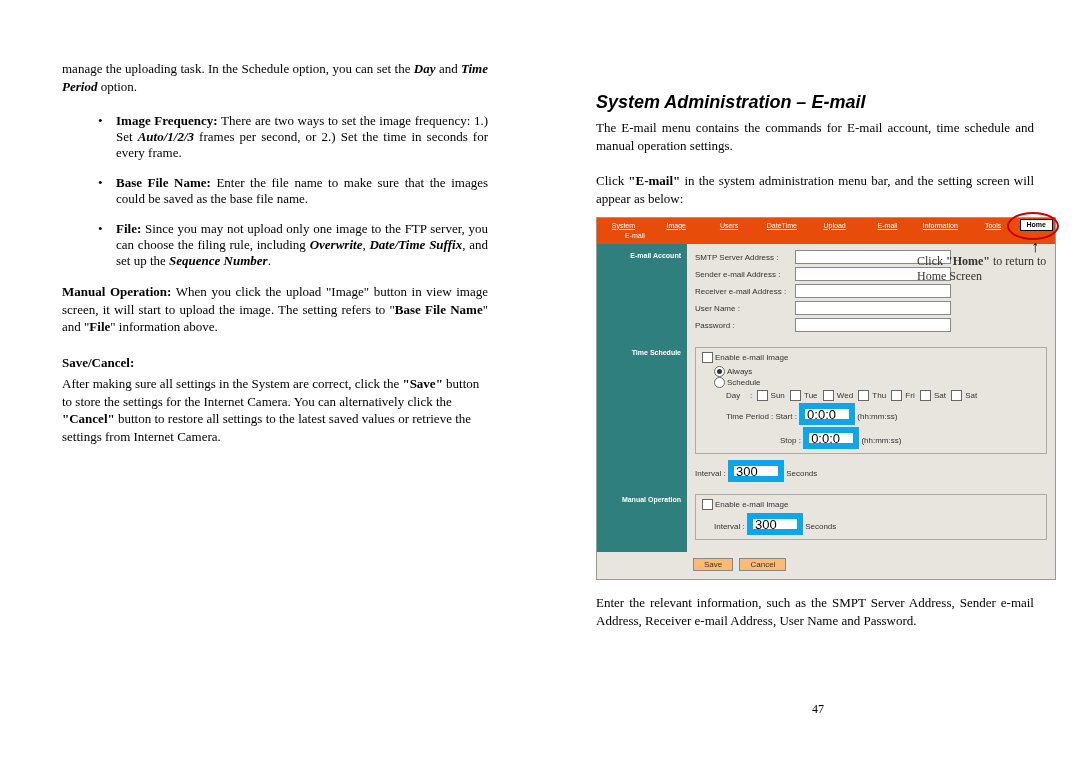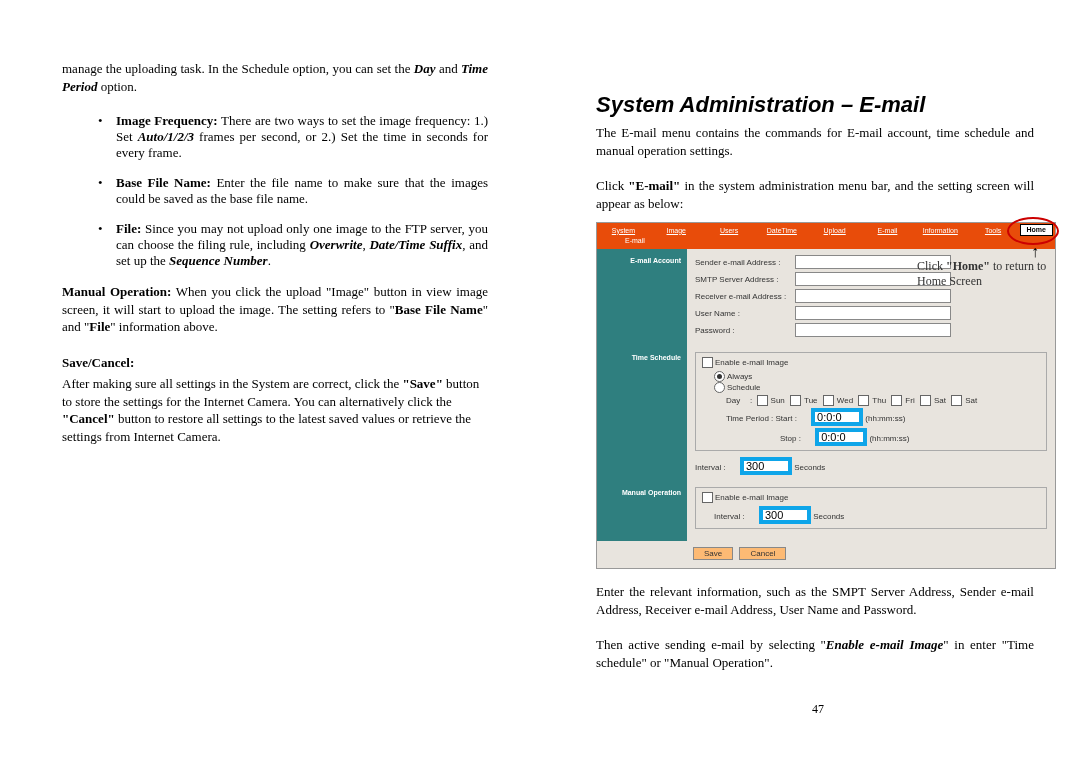--- a/index.html
+++ b/index.html
@@ -29,21 +29,21 @@
   .just { text-align: justify; }
   .bold { font-weight: bold; }
   .italic { font-style: italic; }
   ul.bullets { list-style: none; padding: 0; margin: 0 0 0 36px; }
   ul.bullets li { position: relative; padding-left: 18px; margin-bottom: 14px; text-align: justify; }
   ul.bullets li::before { content: "•"; position: absolute; left: 0; top: 0; }
   h2.section-title {
     font-family: Arial, Helvetica, sans-serif;
     font-weight: bold;
     font-style: italic;
-    font-size: 22px;
+    font-size: 18px;
     margin: 32px 0 6px 0;
   }
   .page-num {
     position: absolute;
     bottom: 46px;
     width: 100%;
     left: 0;
     text-align: center;
     font-size: 12px;
   }
@@ -108,21 +108,21 @@
   .form-row label { width: 100px; }
   .form-row input[type="text"] { height: 10px; border: 1px solid #888; background: #fff; flex: 1; max-width: 150px; font-size: 8px; }
   .fieldset {
     border: 1px solid #aaa;
     padding: 4px 6px;
     margin-bottom: 6px;
   }
   .checkbox { display: inline-block; width: 9px; height: 9px; border: 1px solid #666; background: #fff; vertical-align: middle; margin-right: 2px; }
   .radio { display: inline-block; width: 9px; height: 9px; border: 1px solid #666; border-radius: 50%; background: #fff; vertical-align: middle; margin-right: 2px; position: relative; }
   .radio.checked::after { content: ""; position: absolute; width: 5px; height: 5px; background: #333; border-radius: 50%; top: 2px; left: 2px; }
-  .mini-input { width: 40px; height: 10px; border: 4px solid #0ea5e9; font-size: 11px; padding: 0 2px; margin-left: 12px; }
+  .mini-input { width: 40px; height: 10px; border: 6px solid #0ea5e9; font-size: 13px; padding: 0 2px; }
   .days-row span { margin-right: 3px; }
   .btn {
     display: inline-block;
     border: 1px solid #888;
     background: #fdba74;
     padding: 1px 10px;
     font-size: 8px;
     margin-right: 4px;
   }
   .bottom-buttons { padding: 6px 0 8px 96px; background: #e8e4de; }
@@ -215,25 +215,25 @@
         <span>Information</span>
         <span>Tools</span>
         <span class="home-box">Home</span>
       </div>
       <div class="submenu">E-mail</div>
 
       <div class="ui-body">
         <div class="side-label">E-mail Account</div>
         <div class="panel">
           <div class="form-row">
+              <label>SMTP Server Address :</label>
+              <input type="text" style="">
+            </div>
+          <div class="form-row">
               <label>Sender e-mail Address :</label>
-              <input type="text" style="">
-            </div>
-          <div class="form-row">
-              <label>SMTP Server Address :</label>
               <input type="text" style="">
             </div>
           <div class="form-row">
               <label>Receiver e-mail Address :</label>
               <input type="text" style="">
             </div>
           <div class="form-row">
               <label>User Name :</label>
               <input type="text" style="">
             </div>
@@ -299,20 +299,17 @@
 
       <div class="bottom-buttons">
         <span class="btn">Save</span>
         <span class="btn">Cancel</span>
       </div>
     </div>
 
     <div class="spacer"></div>
     <p class="just">Enter the relevant information, such as the SMPT Server Address, Sender e-mail Address, Receiver e-mail Address, User Name and Password.</p>
     <div class="spacer"></div>
-    <p class="just">
-      <span>Then active sending e-mail by selecting "</span><span class="bold italic">Enable e-mail Image</span><span>" in enter "Time schedule" or "Manual Operation".</span>
-    </p>
 
     <div class="page-num">47</div>
   </div>
 
 </div>
 
 </body></html>

